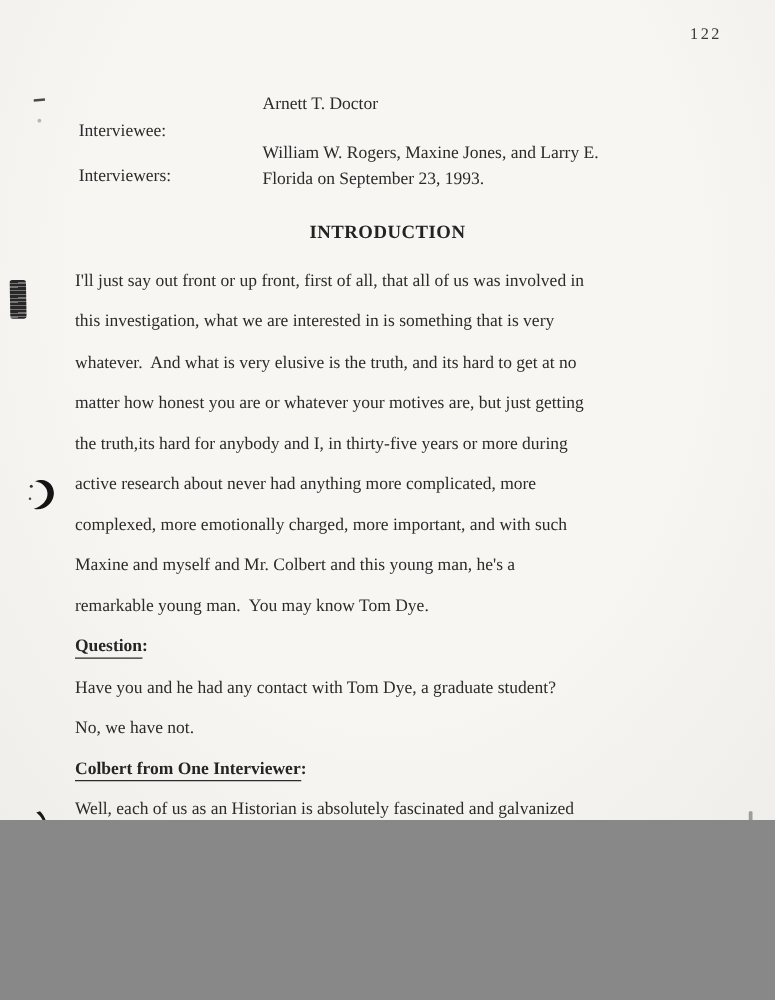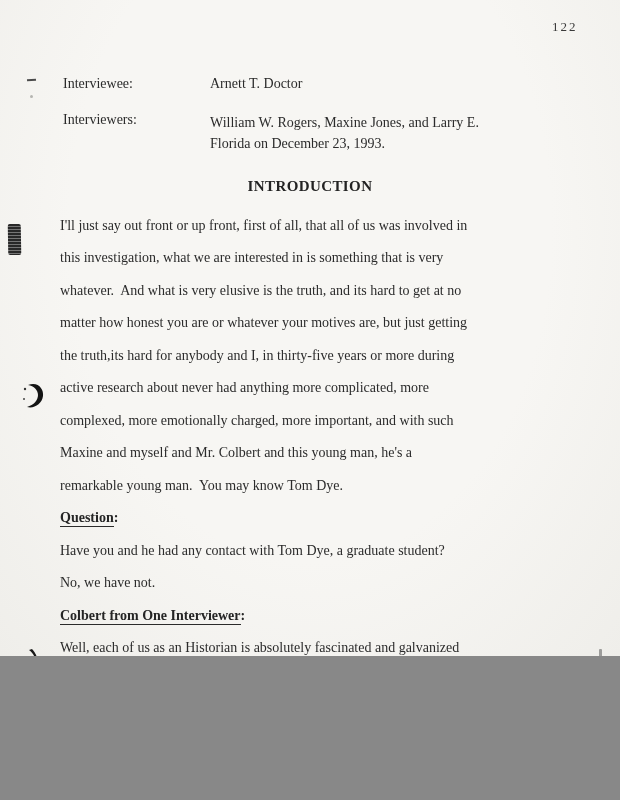--- a/index.html
+++ b/index.html
@@ -3,21 +3,21 @@
 <meta charset="utf-8">
 <style>
   html,body{margin:0;padding:0;background:#888;}
   .page{
     position:relative;width:620px;height:656px;overflow:hidden;
     background:radial-gradient(ellipse at 50% 35%, #f7f6f3 55%, #efeeea 100%);
     font-family:Liberation Serif, serif;
     color:#2b2b2b;
   }
   .pagenum{position:absolute;left:552px;top:19px;font-size:13px;letter-spacing:2px;color:#3a3a3a;}
-  .h-label{position:absolute;left:63px;font-size:14px;white-space:pre;}
+  .h-label{position:absolute;left:63px;font-size:14px;white-space:pre;margin-top:22px;}
   .h-val{position:absolute;left:210px;font-size:14px;white-space:pre;}
   #lbl-interviewee,#val-interviewee{top:76px;}
   #lbl-interviewers{top:112px;}
   #interviewers-lines{top:112px;}
   .hv-line{line-height:21px;white-space:pre;}
   .title{position:absolute;top:178px;left:0;width:620px;text-align:center;
     font-weight:bold;font-size:15px;letter-spacing:.4px;color:#232323;}
   #body-lines{position:absolute;left:60px;top:217px;width:510px;}
   .line{height:32.47px;line-height:17px;font-size:14px;white-space:pre;color:#2b2b2b;}
   .line .u{font-weight:bold;border-bottom:1.6px solid #2b2b2b;padding-bottom:1px;color:#252525;}
@@ -45,21 +45,21 @@
 <body>
 
 <div class="page">
 
   <div class="pagenum">122</div>
 
   <div class="h-label" id="lbl-interviewee">Interviewee:</div>
   <div class="h-val" id="val-interviewee">Arnett T. Doctor</div>
 
   <div class="h-label" id="lbl-interviewers">Interviewers:</div>
-  <div class="h-val" id="interviewers-lines"><div class="hv-line">William W. Rogers, Maxine Jones, and Larry E.</div><div class="hv-line">Florida on December 23, 1993.</div></div>
+  <div class="h-val" id="interviewers-lines"><div class="hv-line">William W. Rogers, Maxine Jones, and Larry E.</div><div class="hv-line">Florida on September 23, 1993.</div></div>
 
   <div class="title">INTRODUCTION</div>
 
   <div id="body-lines">
       <div class="line"><span class="t">I'll just say out front or up front, first of all, that all of us was involved in</span></div>
       <div class="line"><span class="t">this investigation, what we are interested in is something that is very</span></div>
       <div class="line"><span class="t">whatever.  And what is very elusive is the truth, and its hard to get at no</span></div>
       <div class="line"><span class="t">matter how honest you are or whatever your motives are, but just getting</span></div>
       <div class="line"><span class="t">the truth,its hard for anybody and I, in thirty-five years or more during</span></div>
       <div class="line"><span class="t">active research about never had anything more complicated, more</span></div>

